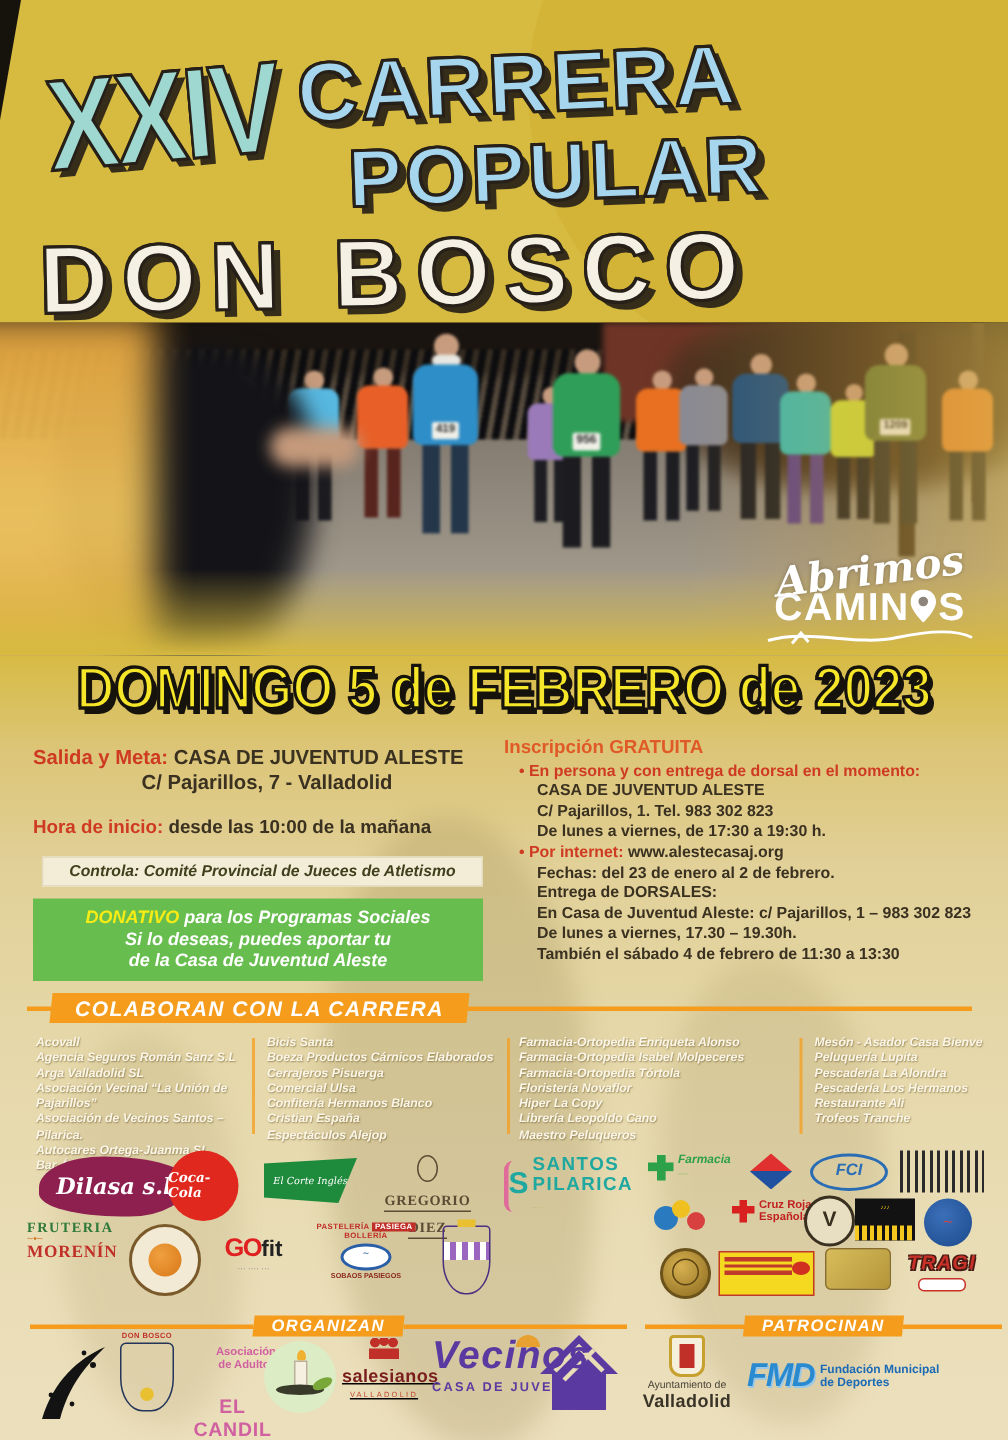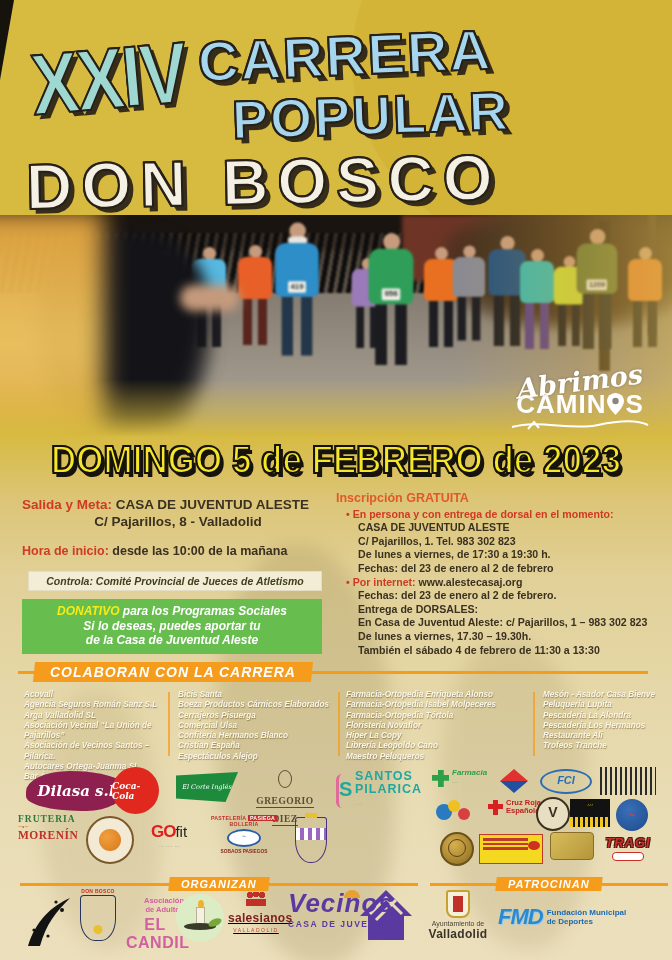--- a/index.html
+++ b/index.html
@@ -130,21 +130,21 @@
     background:repeating-linear-gradient(90deg,#2a2a2a 0 2px,transparent 2px 5px);}
   .morenin{left:18px;top:814px;width:66px;text-align:left;}
   .morenin .f1{color:#2f7a3a;font-family:"Liberation Serif",serif;font-weight:bold;font-size:9.5px;letter-spacing:1px;}
   .morenin .sq{color:#d07828;font-size:7px;line-height:5px;}
   .morenin .f2{color:#c03028;font-family:"Liberation Serif",serif;font-weight:bold;font-size:11.5px;letter-spacing:.5px;}
   .tomasin{left:86px;top:816px;width:44px;height:44px;border-radius:50%;background:#f2ead4;border:2px solid #7a5a2a;
     display:flex;align-items:center;justify-content:center;}
   .tomasin .ball{width:22px;height:22px;border-radius:50%;background:radial-gradient(circle at 35% 35%,#f0a040,#d87818);}
   .gofit{left:138px;top:822px;width:62px;text-align:center;}
   .gofit .go{color:#e02020;font-weight:900;font-size:17px;letter-spacing:-1px;}
-  .gofit .fit{color:#222;font-weight:400;font-size:15px;}
+  .gofit .fit{color:#222;font-weight:700;font-size:15px;}
   .gofit .sb{color:#8a8a8a;font-size:5.5px;display:block;margin-top:1px;}
   .pasteleria{left:206px;top:815px;width:76px;text-align:center;}
   .pasteleria .l1{font-size:5.2px;font-weight:bold;color:#c03028;letter-spacing:.3px;}
   .pasteleria .mid{background:#c03028;color:#fff;padding:0 2px;}
   .pasteleria .oval{display:block;width:30px;height:14px;border:2px solid #2a5fa8;border-radius:50%;background:#fff;margin:2px auto;
     color:#2a5fa8;font-family:"DejaVu Serif",serif;font-style:italic;font-size:6px;line-height:10px;}
   .pasteleria .l3{font-size:4.8px;font-weight:bold;color:#8a2820;}
   .rvall{left:295px;top:817px;width:30px;height:44px;border:1px solid #4a3080;border-radius:3px 3px 15px 15px/3px 3px 22px 22px;
     background:linear-gradient(180deg,#6a4aa0 0 10%,repeating-linear-gradient(90deg,#fff 0 4px,#8a5ab0 4px 8px) 10% ,#fff 10% 45%,#6a4aa0 45% 100%);position:absolute;}
   .rvall .band{position:absolute;left:0;top:10px;width:100%;height:12px;background:repeating-linear-gradient(90deg,#fff 0 4px,#9a66c0 4px 8px);}
@@ -184,21 +184,21 @@
   
   .org-logos{position:absolute;left:0;top:888px;width:672px;height:68px;}
   .bird{position:absolute;left:22px;top:2px;}
   .donbshield{position:absolute;left:78px;top:0;width:40px;text-align:center;}
   .donbshield .lbl{color:#c03028;font-weight:900;font-size:5px;letter-spacing:.3px;}
   .donbshield .sh{width:34px;height:44px;margin:1px auto 0;border:1px solid #23355a;border-radius:4px 4px 15px 15px/4px 4px 22px 22px;
     background:linear-gradient(180deg,#d84040 0 20%,#fff 20% 36%,repeating-linear-gradient(90deg,#fff 0 4px,#4a78c0 4px 8px) 36% 100%);position:relative;}
   .donbshield .ball{position:absolute;left:50%;bottom:6px;transform:translateX(-50%);width:9px;height:9px;border-radius:50%;background:#e8c030;}
   .candil-tx{position:absolute;left:126px;top:8px;width:58px;color:#d060a0;font-weight:bold;text-align:center;}
   .candil-tx .s{font-size:7.5px;line-height:9px;display:block;text-align:right;}
-  .candil-tx .b{font-size:16px;letter-spacing:.5px;display:block;margin-top:2px;}
+  .candil-tx .b{font-size:13px;letter-spacing:.5px;display:block;margin-top:16px;}
   .candle{position:absolute;left:176px;top:6px;width:48px;height:48px;border-radius:50%;background:#dcedc6;position:absolute;}
   .candle .hold{position:absolute;left:8px;bottom:12px;width:32px;height:7px;border-radius:50%;background:#3a3a2a;}
   .candle .stick{position:absolute;left:20px;bottom:17px;width:7px;height:16px;background:#f5f0e0;border:1px solid #b8b098;}
   .candle .flame{position:absolute;left:22px;bottom:34px;width:6px;height:8px;border-radius:50% 50% 50% 50%/60% 60% 40% 40%;background:#f0b030;}
   .candle .leaf{position:absolute;right:2px;bottom:16px;width:14px;height:7px;border-radius:50%;background:#7aa838;transform:rotate(-25deg);}
   .salesianos{position:absolute;left:228px;top:4px;width:56px;text-align:center;text-decoration:underline;}
   .salesianos .ic{width:20px;height:14px;margin:0 auto 2px;background:
     radial-gradient(circle 3px at 4px 3px,#c03028 0 3px,transparent 3.5px),
     radial-gradient(circle 3px at 10px 2px,#c03028 0 3px,transparent 3.5px),
     radial-gradient(circle 3px at 16px 3px,#c03028 0 3px,transparent 3.5px),
@@ -343,40 +343,39 @@
     </div>
   </div>
 
   <div class="date-band">
     <div>DOMINGO 5 de FEBRERO de 2023</div>
   </div>
 
   <div class="info-left">
     <div class="salida">
       <span class="red">Salida y Meta:</span><span class="dk"> CASA DE JUVENTUD ALESTE</span>
-      <div class="addr dk">C/ Pajarillos, 8 - Valladolid</div>
+      <div class="addr dk">C/ Pajarillos, 7 - Valladolid</div>
     </div>
     <div class="hora">
       <span class="red">Hora de inicio:</span><span class="dk"> desde las 10:00 de la mañana</span>
     </div>
     <div class="controla">Controla: Comité Provincial de Jueces de Atletismo</div>
     <div class="donbox">
       <div><span class="yel">DONATIVO</span><span> para los Programas Sociales</span></div>
       <div>Si lo deseas, puedes aportar tu</div>
       <div>de la Casa de Juventud Aleste</div>
     </div>
   </div>
 
   <div class="info-right">
     <div class="insc-title">Inscripción GRATUITA</div>
     <div class="insc-bullet">• En persona y con entrega de dorsal en el momento:</div>
     <div class="insc-ind">CASA DE JUVENTUD ALESTE</div>
     <div class="insc-ind">C/ Pajarillos, 1. Tel. 983 302 823</div>
     <div class="insc-ind">De lunes a viernes, de 17:30 a 19:30 h.</div>
-    <div class="insc-ind">Fechas: del 23 de enero al 2 de febrero</div>
     <div class="insc-bullet"><span>• Por internet:</span><span class="dk"> www.alestecasaj.org</span></div>
     <div class="insc-ind">Fechas: del 23 de enero al 2 de febrero.</div>
     <div class="insc-ind">Entrega de DORSALES:</div>
     <div class="insc-ind">En Casa de Juventud Aleste: c/ Pajarillos, 1 – 983 302 823</div>
     <div class="insc-ind">De lunes a viernes, 17.30 – 19.30h.</div>
     <div class="insc-ind">También el sábado 4 de febrero de 11:30 a 13:30</div>
   </div>
 
   <div class="banner b-colab">
     <div class="ln l"></div>

